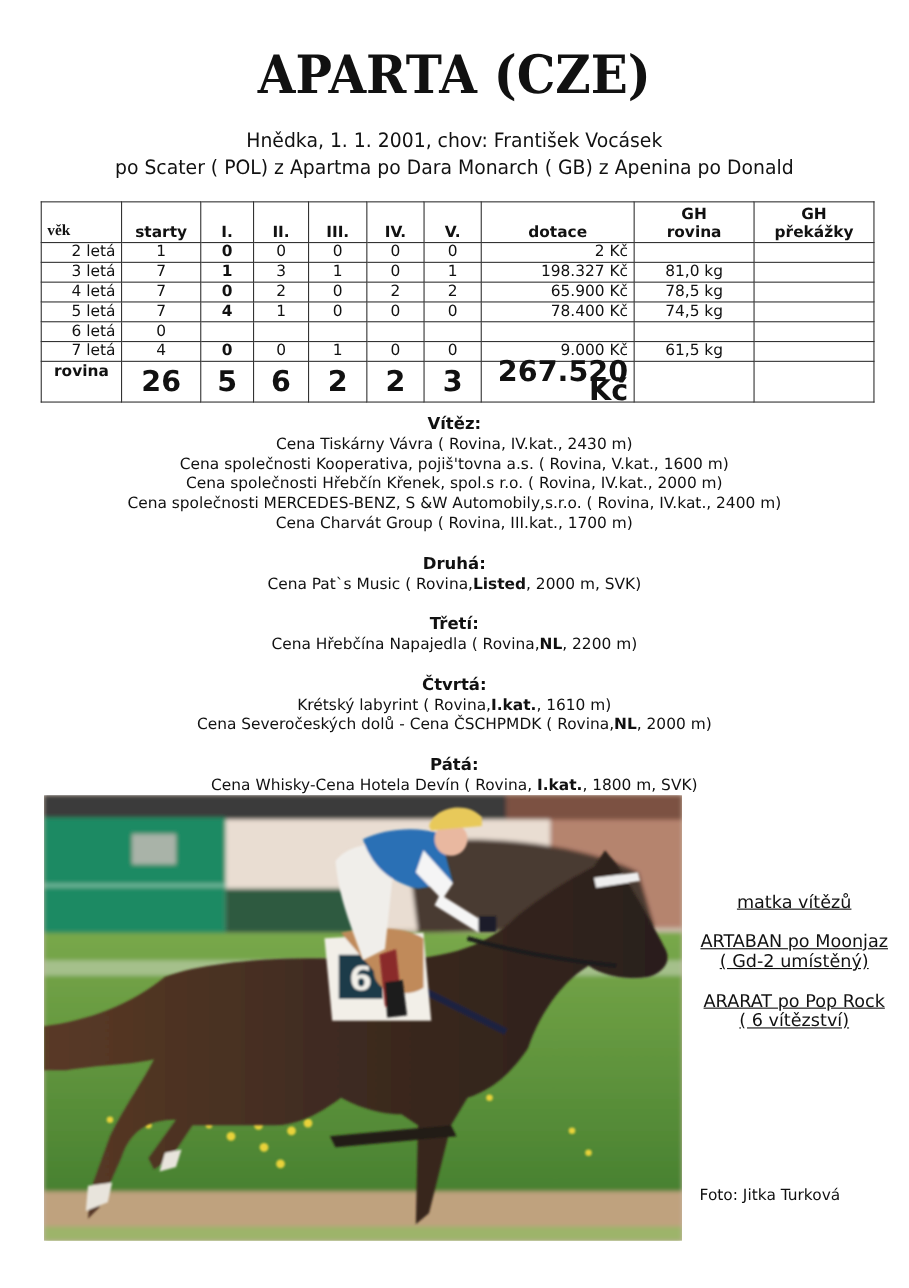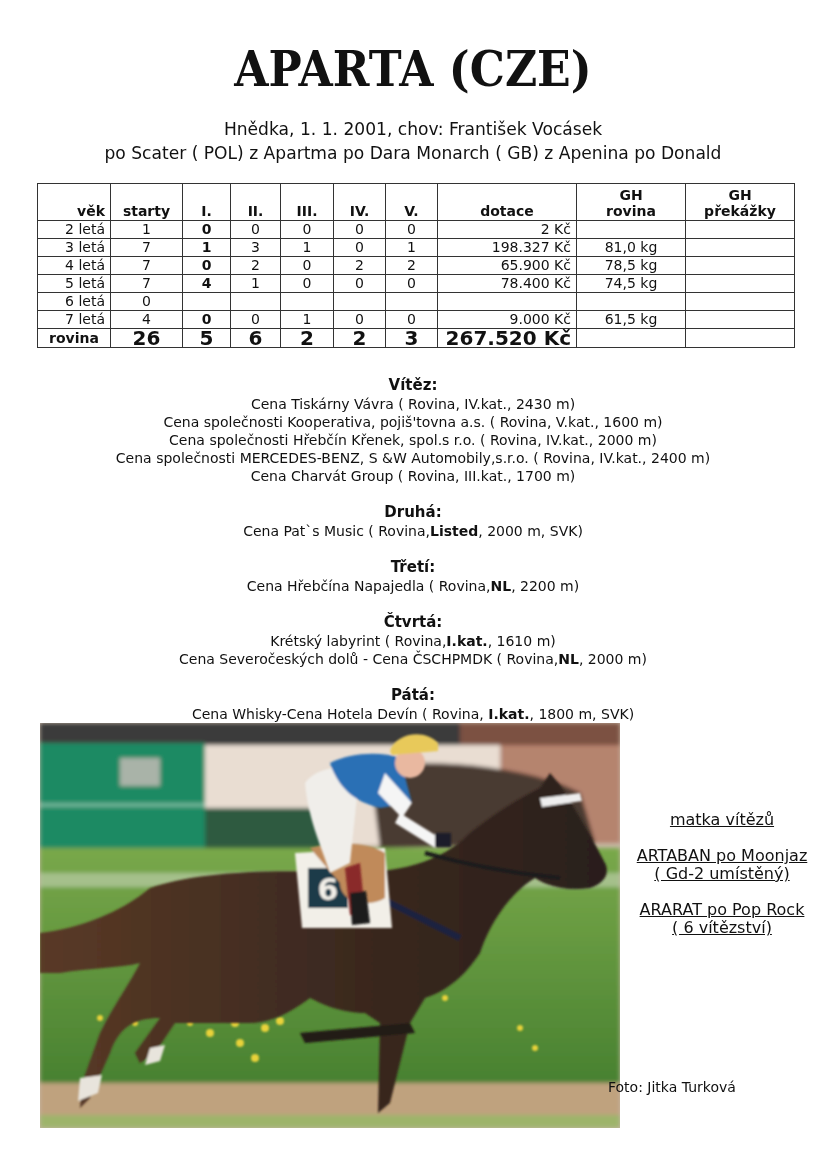--- a/index.html
+++ b/index.html
@@ -5,35 +5,35 @@
   html, body { margin: 0; padding: 0; background: #ffffff; }
   body { width: 826px; height: 1171px; position: relative; overflow: hidden; color: #111; font-family: "DejaVu Sans", sans-serif; }
   .title { position: absolute; left: 0; width: 826px; top: 38px; text-align: center; font-family: "DejaVu Serif", serif; font-weight: bold; font-size: 48px; line-height: 62px; letter-spacing: 0px; transform: scaleX(0.92); }
   .sub { position: absolute; left: 0; width: 826px; text-align: center; font-size: 18px; line-height: 24px; transform: scaleX(0.95); }
   .sub1 { top: 117px; }
   .sub2 { top: 141px; }
   table.stats { position: absolute; left: 37px; top: 183px; border-collapse: collapse; font-size: 14px; }
   table.stats td, table.stats th { border: 1px solid #333; padding: 0 5px; height: 17px; line-height: 17px; }
   table.stats th { font-weight: bold; font-size: 14px; vertical-align: bottom; height: 35px; line-height: 16px; padding-bottom: 1px; }
   .c-age { width: 62px; text-align: right; }
-  th.c-age { text-align: right; }
+  th.c-age { text-align: left; font-family: Liberation Serif, serif; }
   .c-num { text-align: center; }
   .c-money { width: 128px; text-align: right; }
   th.c-money { text-align: center; }
   .c-gh { width: 98px; text-align: center; }
   .bold { font-weight: bold; }
-  tr.total td { font-weight: bold; font-size: 20px; height: 18px; line-height: 18px; }
+  tr.total td { font-weight: bold; font-size: 26px; height: 18px; line-height: 18px; }
   tr.total td.c-age { font-size: 14px; text-align: center; vertical-align: top; }
   .races { position: absolute; left: 0; top: 376px; width: 826px; text-align: center; font-size: 14px; line-height: 18px; }
   .races .block { margin-bottom: 18px; }
   .races h3 { margin: 0; font-size: 15px; line-height: 19px; font-weight: bold; }
   .races p { margin: 0; }
   .photo { position: absolute; left: 40px; top: 723px; width: 580px; height: 405px; overflow: hidden; }
   .side { position: absolute; left: 622px; width: 200px; text-align: center; font-size: 16px; line-height: 18px; text-decoration: underline; }
-  .credit { position: absolute; left: 608px; top: 1078px; font-size: 14px; line-height: 18px; }
+  .credit { position: absolute; left: 636px; top: 1078px; font-size: 14px; line-height: 18px; }
 </style>
 </head>
 <body>
 
 <div class="title">APARTA (CZE)</div>
 <div class="sub sub1">Hnědka,  1. 1. 2001, chov: František Vocásek</div>
 <div class="sub sub2">po Scater ( POL) z Apartma po Dara Monarch ( GB) z Apenina po Donald</div>
 
 <table class="stats">
   <tbody>

